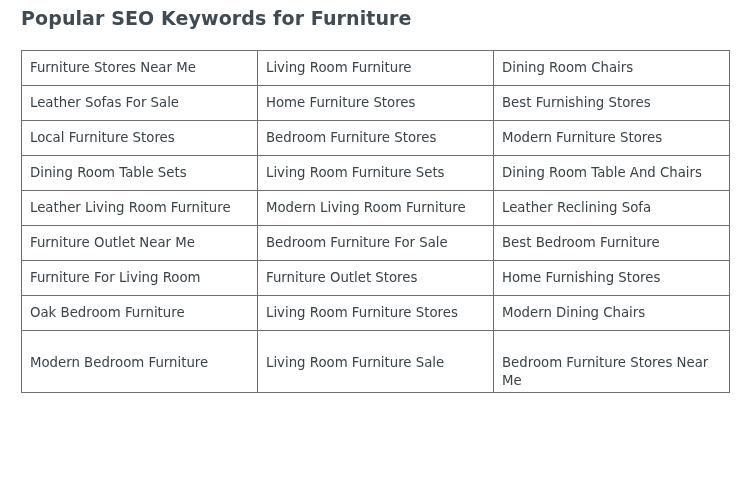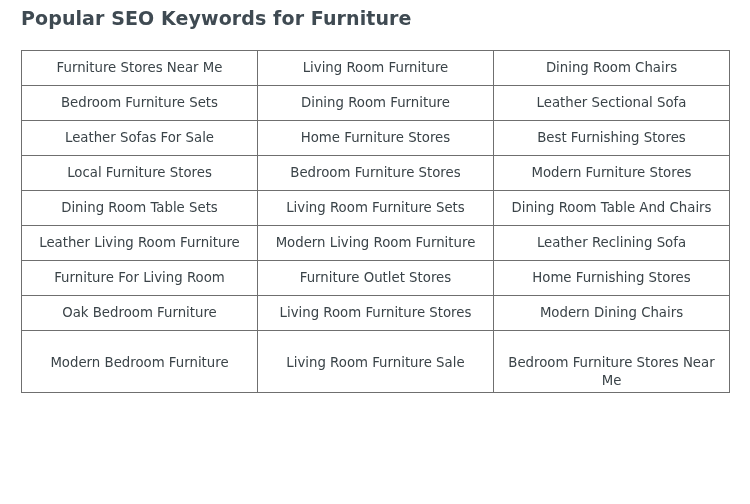--- a/index.html
+++ b/index.html
@@ -46,21 +46,20 @@
     table-layout: fixed;
     width: 709px;
     background: #ffffff;
   }
 
   table.keyword-table td {
     border: 1px solid #6f6f6f;
     width: 33.333%;
     height: 35px;
     padding: 2px 8px;
-    text-align: center;
     vertical-align: middle;
     font-size: 13.3px;
     line-height: 1.35;
     color: #3a4348;
     box-sizing: border-box;
     word-wrap: break-word;
   }
 
   table.keyword-table tr:last-child td {
     height: 48px;
@@ -78,25 +77,20 @@
   <div id="keyword-table-wrap">
     <table class="keyword-table">
       <tbody>
 
         <tr>
           <td>Furniture Stores Near Me</td>
           <td>Living Room Furniture</td>
           <td>Dining Room Chairs</td>
         </tr>
 
-        <tr>
-          <td>Bedroom Furniture Sets</td>
-          <td>Dining Room Furniture</td>
-          <td>Leather Sectional Sofa</td>
-        </tr>
 
         <tr>
           <td>Leather Sofas For Sale</td>
           <td>Home Furniture Stores</td>
           <td>Best Furnishing Stores</td>
         </tr>
 
         <tr>
           <td>Local Furniture Stores</td>
           <td>Bedroom Furniture Stores</td>
@@ -109,20 +103,25 @@
           <td>Dining Room Table And Chairs</td>
         </tr>
 
 
         <tr>
           <td>Leather Living Room Furniture</td>
           <td>Modern Living Room Furniture</td>
           <td>Leather Reclining Sofa</td>
         </tr>
 
+        <tr>
+          <td>Furniture Outlet Near Me</td>
+          <td>Bedroom Furniture For Sale</td>
+          <td>Best Bedroom Furniture</td>
+        </tr>
 
         <tr>
           <td>Furniture For Living Room</td>
           <td>Furniture Outlet Stores</td>
           <td>Home Furnishing Stores</td>
         </tr>
 
 
         <tr>
           <td>Oak Bedroom Furniture</td>

